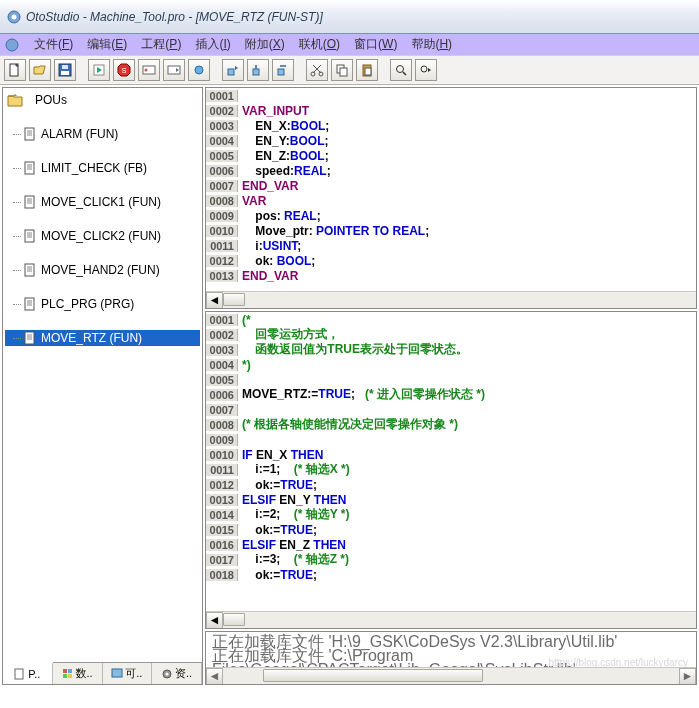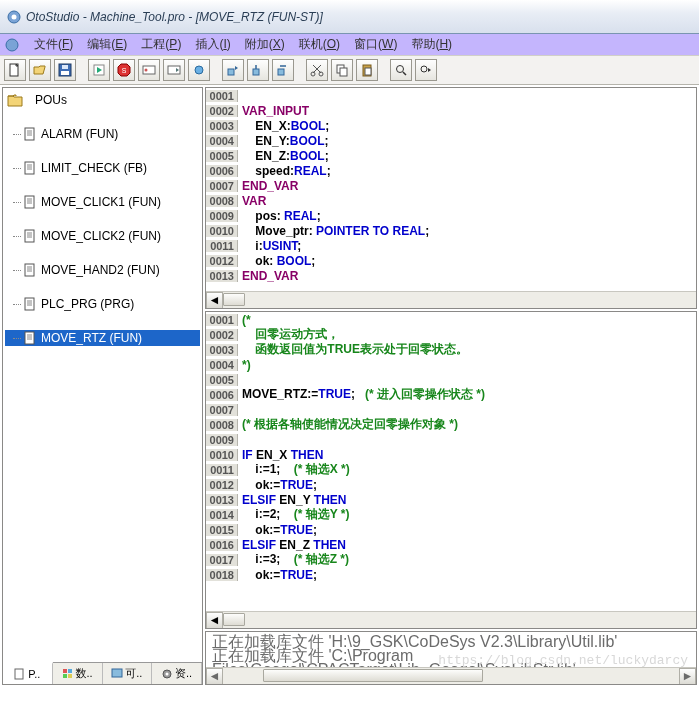--- a/index.html
+++ b/index.html
@@ -39,21 +39,21 @@
 .ln { width: 32px; background: #e2e1da; color: #555; text-align: right; padding-right: 3px; border-right: 1px solid #b5b4ac; font-size: 11px; user-select: none; }
 .tx { padding-left: 4px; white-space: pre; }
 .kblue { color: #0000cc; }
 .kvar { color: #880066; }
 .kgreen { color: #17861b; }
 .kblack { color: #000; }
 .hscroll { position: absolute; bottom: 0; left: 0; right: 0; height: 17px; background: #eeede7; border-top: 1px solid #c8c7c0; display: flex; align-items: center; }
 .hscroll .arrow { width: 17px; height: 17px; background: linear-gradient(#fefefe,#dcdbd4); border: 1px solid #b0afa7; display: flex; align-items: center; justify-content: center; }
 .hscroll .track { flex: 1; height: 17px; position: relative; }
 .hscroll .thumb { position: absolute; top: 1px; height: 13px; background: linear-gradient(#fdfdfb,#dedcd4); border: 1px solid #a9a89f; border-radius: 1px; }
-.watermark { position: absolute; right: 8px; bottom: 16px; color: #d8d8d8; font-size: 13px; pointer-events: none; font-family: Liberation Mono, monospace; }
+.watermark { position: absolute; right: 8px; bottom: 16px; color: #d8d8d8; font-size: 10px; pointer-events: none; }
 .pane3 .line { font-size: 16px; line-height: 14px; }
 </style>
 </head>
 <body>
 
 <div class="titlebar">
   <svg class="icon" viewBox="0 0 16 16">
       <circle cx="8" cy="8" r="6" fill="#7aa3d6" stroke="#3a6ea6"></circle>
       <circle cx="8" cy="8" r="2.5" fill="#fff"></circle>
     </svg>

